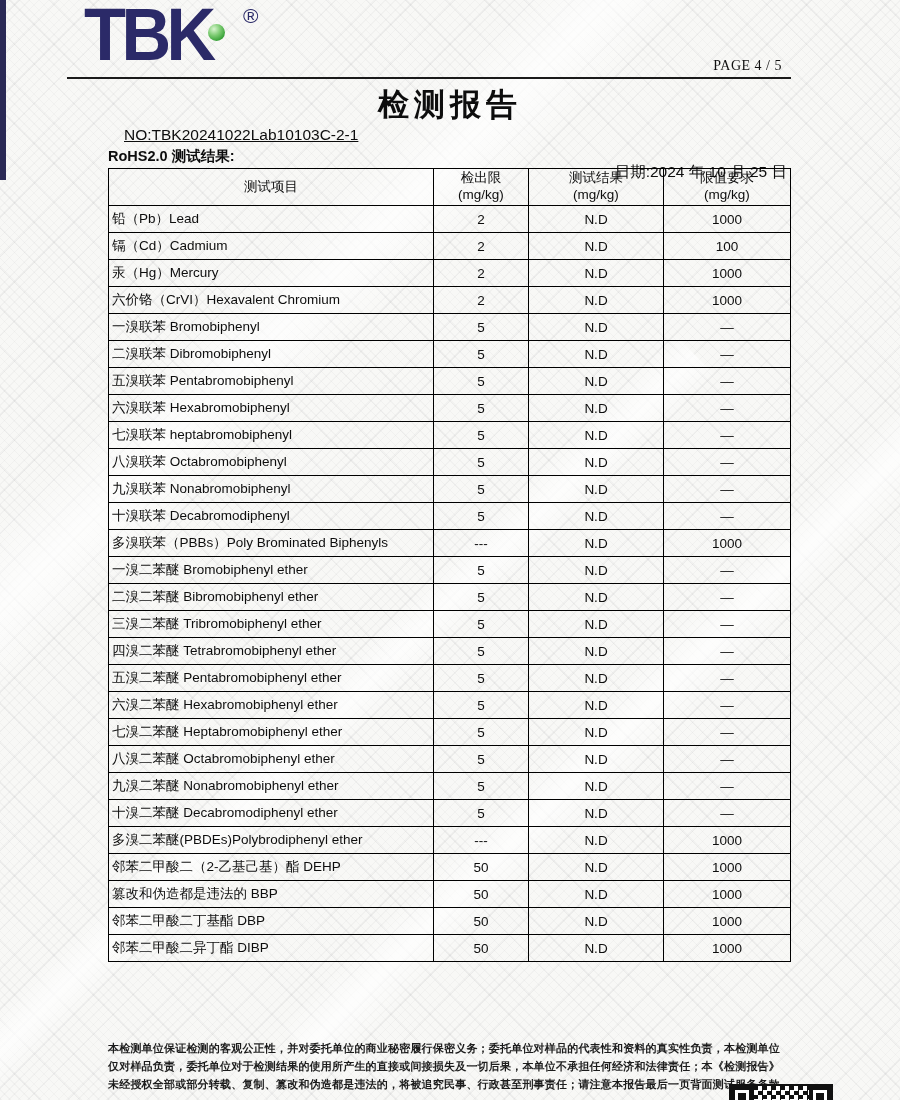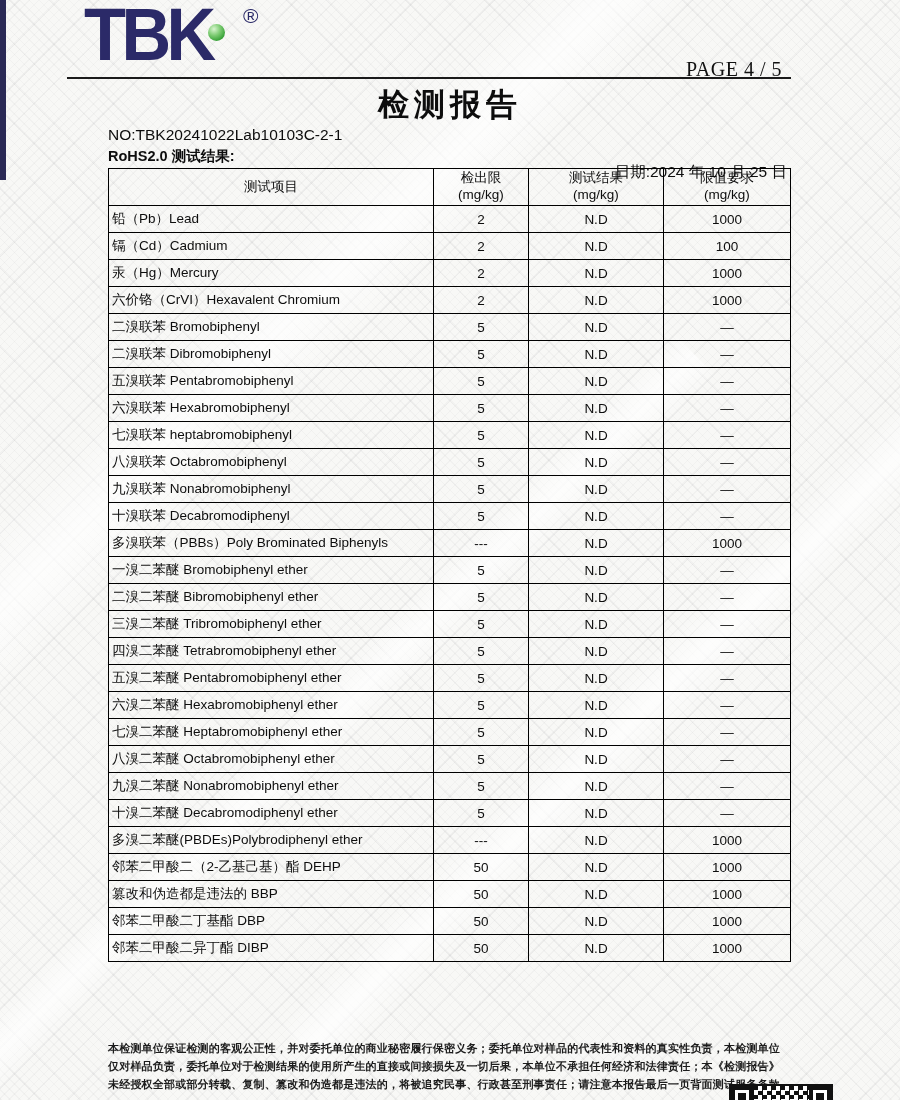--- a/index.html
+++ b/index.html
@@ -41,34 +41,34 @@
     background:radial-gradient(circle at 35% 30%, #d8f5cf 0%, #7ccb72 40%, #37a137 75%, #2a8c2a 100%);
   }
   .logo-reg{
     position:absolute;left:243px;top:4px;
     font-size:21px;color:#2b2a68;font-weight:400;
   }
   
   .page-label{
     position:absolute;right:118px;top:58px;
     font-family:"Liberation Serif", serif;
-    font-size:20px;letter-spacing:0.5px;color:#111;
+    font-size:14px;letter-spacing:0.5px;color:#111;
   }
   .header-rule{
     position:absolute;left:67px;top:77px;width:724px;height:0;
     border-top:2px solid #1a1a1a;
   }
   .doc-title{
     position:absolute;left:0;top:84px;width:900px;
     text-align:center;font-size:31px;font-weight:900;
     letter-spacing:5px;color:#0d0d0d;
   }
   .report-no{
-    position:absolute;left:108px;top:126px;
-    font-size:15.5px;color:#0d0d0d;
+    position:absolute;left:124px;top:126px;
+    font-size:15.5px;color:#0d0d0d;text-decoration:underline;
   }
   .report-date{
     position:absolute;right:113px;top:126px;
     font-size:15.5px;color:#0d0d0d;margin-top:36px;
   }
   .section-label{
     position:absolute;left:108px;top:147px;
     font-size:14.5px;font-weight:700;color:#0d0d0d;
   }
   
@@ -172,21 +172,21 @@
             <td class="c-num">N.D</td>
             <td class="c-num">1000</td>
           </tr>
           <tr>
             <td class="c-item">六价铬（CrVI）Hexavalent Chromium</td>
             <td class="c-num">2</td>
             <td class="c-num">N.D</td>
             <td class="c-num">1000</td>
           </tr>
           <tr>
-            <td class="c-item">二溴联苯 Bromobiphenyl</td>
+            <td class="c-item">一溴联苯 Bromobiphenyl</td>
             <td class="c-num">5</td>
             <td class="c-num">N.D</td>
             <td class="c-num">—</td>
           </tr>
           <tr>
             <td class="c-item">二溴联苯 Dibromobiphenyl</td>
             <td class="c-num">5</td>
             <td class="c-num">N.D</td>
             <td class="c-num">—</td>
           </tr>

